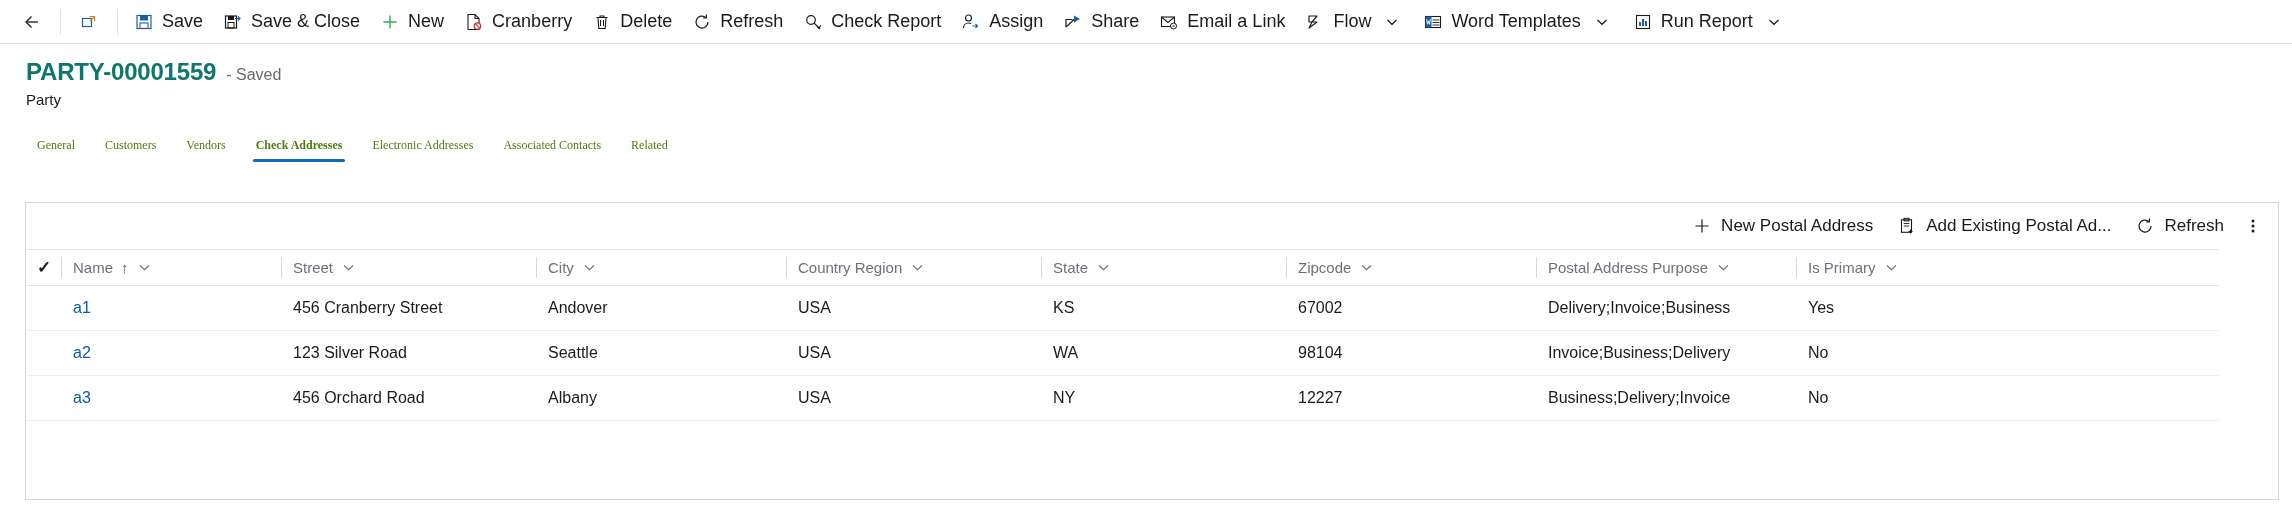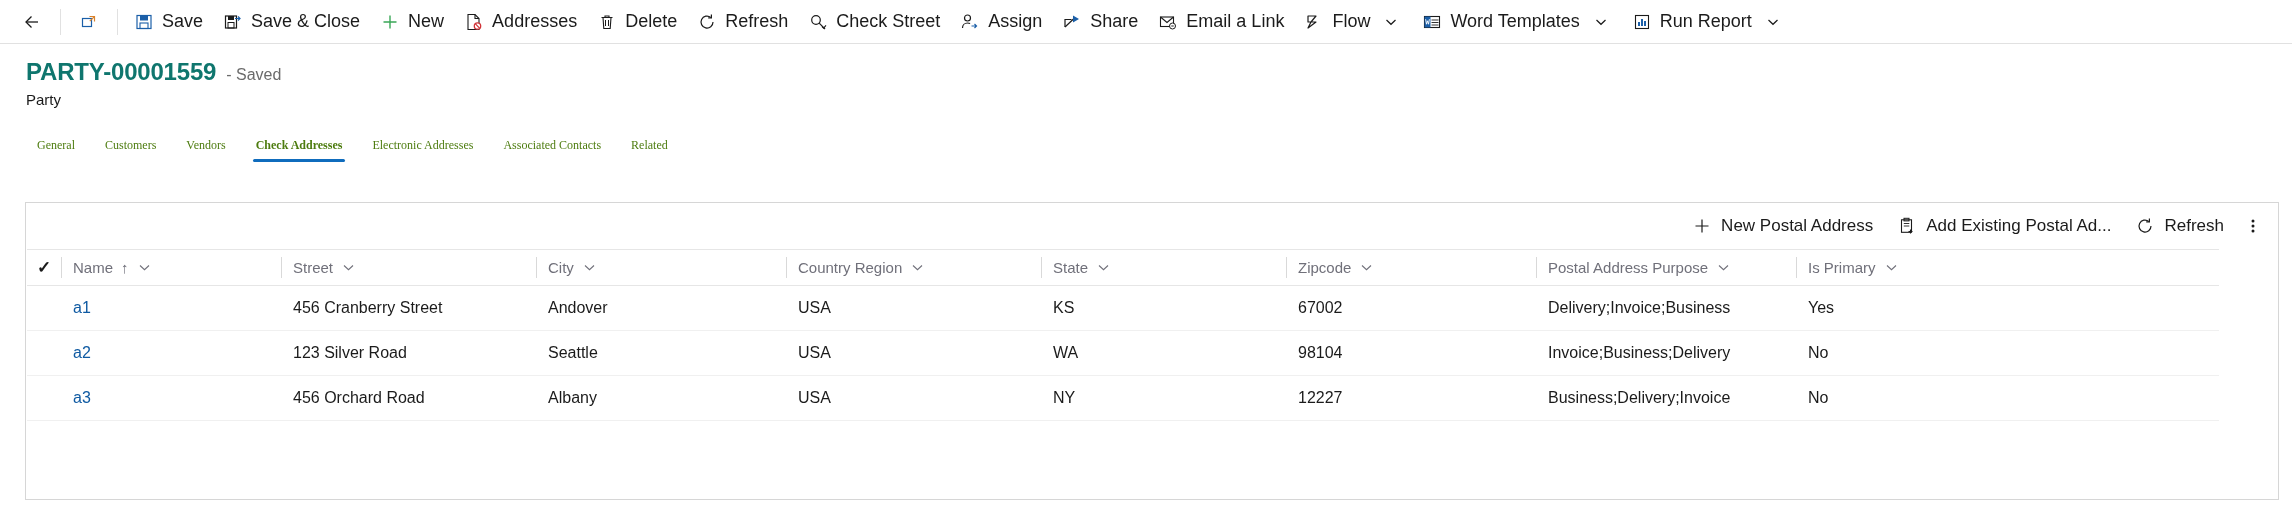--- a/index.html
+++ b/index.html
@@ -252,21 +252,21 @@
 
   <div class="cmd-btn">
     <span class="ico">
       <svg width="18" height="18" viewBox="0 0 18 18">
           <path d="M3 1.5h7l4 4v11H3z" fill="none" stroke="#1b1b1b" stroke-width="1.1"></path>
           <path d="M10 1.5v4h4" fill="none" stroke="#1b1b1b" stroke-width="1.1"></path>
           <circle cx="12.5" cy="13" r="3.2" fill="#fff" stroke="#d13438" stroke-width="1.3"></circle>
           <path d="M10.4 10.9 14.6 15.1" stroke="#d13438" stroke-width="1.3"></path>
         </svg>
     </span>
-    <span class="lbl">Addresses</span>
+    <span class="lbl">Cranberry</span>
   </div>
 
   <div class="cmd-btn">
     <span class="ico">
       <svg width="18" height="18" viewBox="0 0 18 18">
           <path d="M3.5 4.5h11M7 4.5V3h4v1.5M5 4.5l.8 11h6.4l.8-11" fill="none" stroke="#1b1b1b" stroke-width="1.1"></path>
           <path d="M7.5 7v6M10.5 7v6" stroke="#1b1b1b" stroke-width="1"></path>
         </svg>
     </span>
     <span class="lbl">Delete</span>
@@ -283,21 +283,21 @@
   </div>
 
   <div class="cmd-btn">
     <span class="ico">
       <svg width="18" height="18" viewBox="0 0 18 18">
           <circle cx="7" cy="7" r="4.3" fill="none" stroke="#1b1b1b" stroke-width="1.2"></circle>
           <path d="M10.2 10.2 16 16" stroke="#1b1b1b" stroke-width="1.2"></path>
           <path d="M13 13.6l1.6 1.6 2.4-2.8" fill="none" stroke="#1b1b1b" stroke-width="1.1"></path>
         </svg>
     </span>
-    <span class="lbl">Check Street</span>
+    <span class="lbl">Check Report</span>
   </div>
 
   <div class="cmd-btn">
     <span class="ico">
       <svg width="18" height="18" viewBox="0 0 18 18">
           <circle cx="6.5" cy="5" r="3" fill="none" stroke="#1b1b1b" stroke-width="1.2"></circle>
           <path d="M1.5 15c0-3 2.3-5 5-5 1 0 1.9.2 2.6.6" fill="none" stroke="#1b1b1b" stroke-width="1.2"></path>
           <path d="M10.5 13h5m-2-2 2 2-2 2" fill="none" stroke="#1b5fa8" stroke-width="1.2"></path>
         </svg>
     </span>

